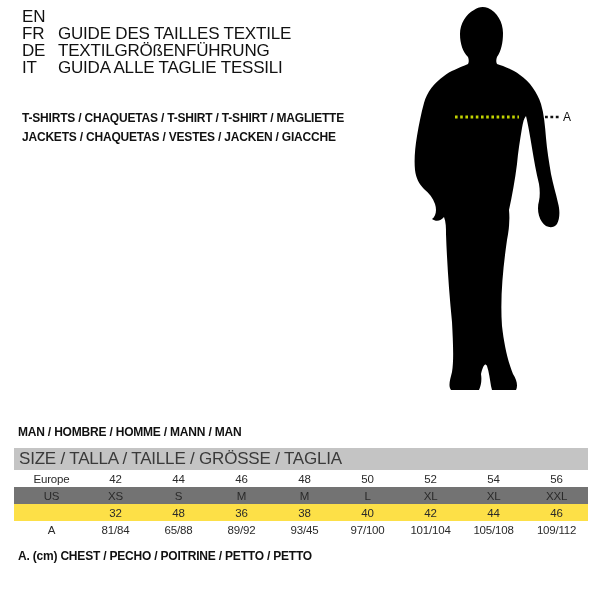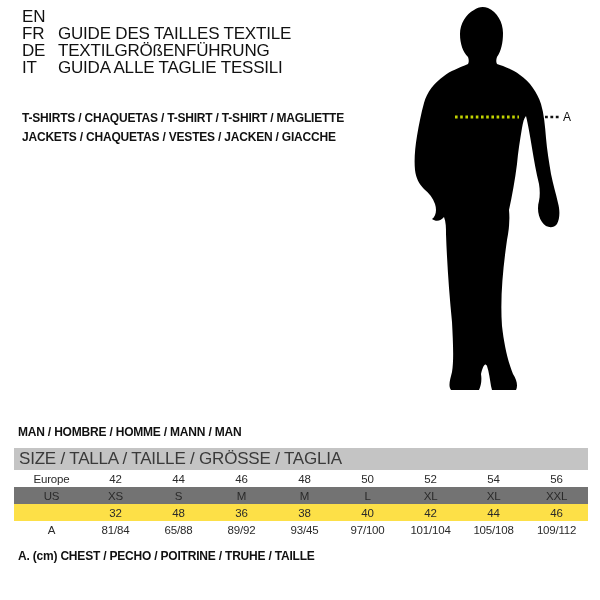--- a/index.html
+++ b/index.html
@@ -141,13 +141,13 @@
       <td>89/92</td>
       <td>93/45</td>
       <td>97/100</td>
       <td>101/104</td>
       <td>105/108</td>
       <td>109/112</td>
     </tr>
   </tbody>
 </table>
 
-<div class="abs footnote">A. (cm) CHEST / PECHO / POITRINE / TRUHE / TAILLE</div>
+<div class="abs footnote">A. (cm) CHEST / PECHO / POITRINE / PETTO / PETTO</div>
 
 </body></html>

